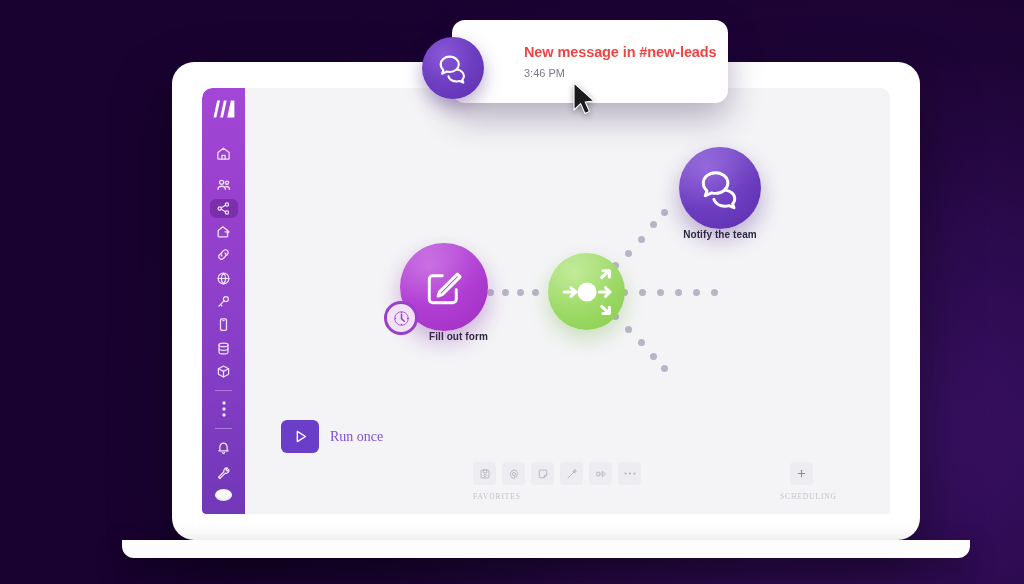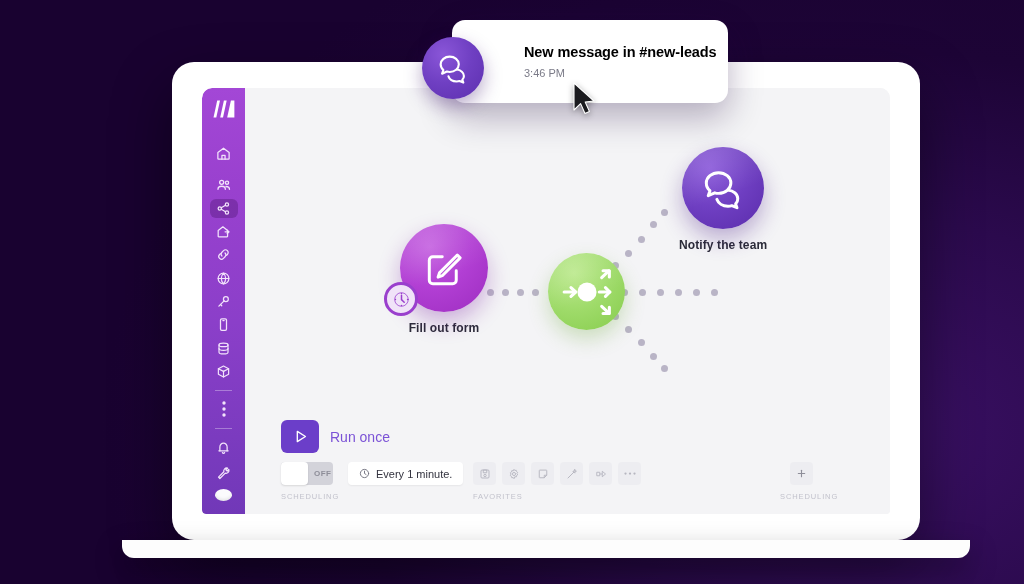--- a/index.html
+++ b/index.html
@@ -173,22 +173,22 @@
     top: 50%;
     width: 26px;
     height: 40px;
     transform: translateY(-50%);
     z-index: -1;
   }
   .port.left  { left: -13px;  border-radius: 40px 0 0 40px; }
   .port.right { right: -13px; border-radius: 0 40px 40px 0; }
 
   .node-label {
-    margin-top: 9px;
-    font-size: 12px;
+    margin-top: 0;
+    font-size: 10px;
     font-weight: bold;
     color: #2b2b38;
     letter-spacing: 0.1px;
     white-space: nowrap;
   }
 
   .badge-clock {
     position: absolute;
     left: -16px;
     bottom: -4px;
@@ -229,21 +229,21 @@
     justify-content: center;
     box-shadow: 0 8px 18px rgba(60,20,110,0.35);
     z-index: 2;
   }
   #toast-title {
     position: absolute;
     left: 72px;
     top: 24px;
     font-size: 14.5px;
     font-weight: bold;
-    color: #000000;
+    color: #ef4444;
     letter-spacing: -0.1px;
     text-align: right;
   }
   #toast-time {
     position: absolute;
     left: 72px;
     top: 47px;
     font-size: 11px;
     color: #7b7b88;
   }
@@ -255,20 +255,21 @@
     filter: drop-shadow(0 2px 3px rgba(0,0,0,0.35));
   }
 
   
   #toolbar {
     position: absolute;
     left: 0;
     right: 0;
     bottom: 0;
     height: 96px;
+    font-family: Liberation Serif, serif;
   }
   #runonce-row {
     position: absolute;
     left: 36px;
     top: 2px;
     display: flex;
     align-items: center;
     gap: 11px;
   }
   #runonce-btn {
@@ -539,21 +540,21 @@
 
         <div class="dots" style="left:352px; top:208px; width:90px; height:82px;">
           <div class="dot" style="left:2px;  top:6px;  width:7px; height:7px;"></div>
           <div class="dot" style="left:15px; top:17px; width:7px; height:7px;"></div>
           <div class="dot" style="left:28px; top:30px; width:7px; height:7px;"></div>
           <div class="dot" style="left:41px; top:43px; width:7px; height:7px;"></div>
           <div class="dot" style="left:53px; top:57px; width:7px; height:7px;"></div>
           <div class="dot" style="left:64px; top:69px; width:7px; height:7px;"></div>
         </div>
 
-        <div class="node" style="left:155px; top:136px;">
+        <div class="node" style="left:155px; top:155px;align-items:flex-end;">
           <div class="bubble" style="width:88px; height:88px; background:radial-gradient(circle at 34% 26%, #c563e0 0%, #b23fd4 46%, #9d2dc0 100%); box-shadow:0 10px 22px rgba(120,30,160,0.33);">
             <span class="port right" style="background:#9d2dc0; opacity:0.62;"></span>
             <svg width="42" height="42" viewBox="0 0 24 24" fill="none" stroke="#ffffff" stroke-width="1.7" stroke-linecap="round" stroke-linejoin="round">
               <path d="M19 13.6V19a2 2 0 0 1-2 2H5.6a2 2 0 0 1-2-2V7.6a2 2 0 0 1 2-2H11"></path>
               <path d="M9.4 14.8 19.6 4.6l1.6 1.6L11 16.4l-2.4.8Z"></path>
             </svg>
             <div class="badge-clock">
               <svg width="19" height="19" viewBox="0 0 24 24" fill="none" stroke="#9a3fcd" stroke-width="1.7" stroke-linecap="round">
                 <circle cx="12" cy="12" r="8.6" fill="none" stroke-width="1"></circle>
                 <path d="M12 6.6v5.6l3.4 3.2" stroke-width="1.9"></path>
@@ -602,36 +603,20 @@
 
           <div id="runonce-row">
             <div id="runonce-btn">
               <svg width="17" height="17" viewBox="0 0 24 24" fill="none" stroke="#ffffff" stroke-width="1.9" stroke-linejoin="round">
                 <path d="M7.5 4.8 19 12 7.5 19.2Z"></path>
               </svg>
             </div>
             <div id="runonce-label">Run once</div>
           </div>
 
-          <div class="tb-group" style="left:36px; top:44px;">
-            <div class="tb-row">
-              <div class="toggle">
-                <div class="toggle-knob"></div>
-                <div class="toggle-text">OFF</div>
-              </div>
-              <div class="interval-pill" style="margin-left:9px;">
-                <svg width="11" height="11" viewBox="0 0 24 24" fill="none" stroke="#6f6f7c" stroke-width="2" stroke-linecap="round">
-                  <circle cx="12" cy="12" r="9"></circle>
-                  <path d="M12 6.8V12l3.4 2.2"></path>
-                </svg>
-                <span>Every 1 minute.</span>
-              </div>
-            </div>
-            <div class="tb-caption">SCHEDULING</div>
-          </div>
 
           <div class="tb-group" style="left:228px; top:44px;">
             <div class="tb-row">
               <div class="ctrl-btn">
                 <svg width="12" height="12" viewBox="0 0 24 24" fill="none" stroke="currentColor" stroke-width="1.9" stroke-linejoin="round">
                   <rect x="4" y="4" width="16" height="16" rx="2"></rect>
                   <rect x="8.5" y="4" width="7" height="5.5"></rect>
                   <circle cx="12" cy="15" r="2.4"></circle>
                 </svg>
               </div>

